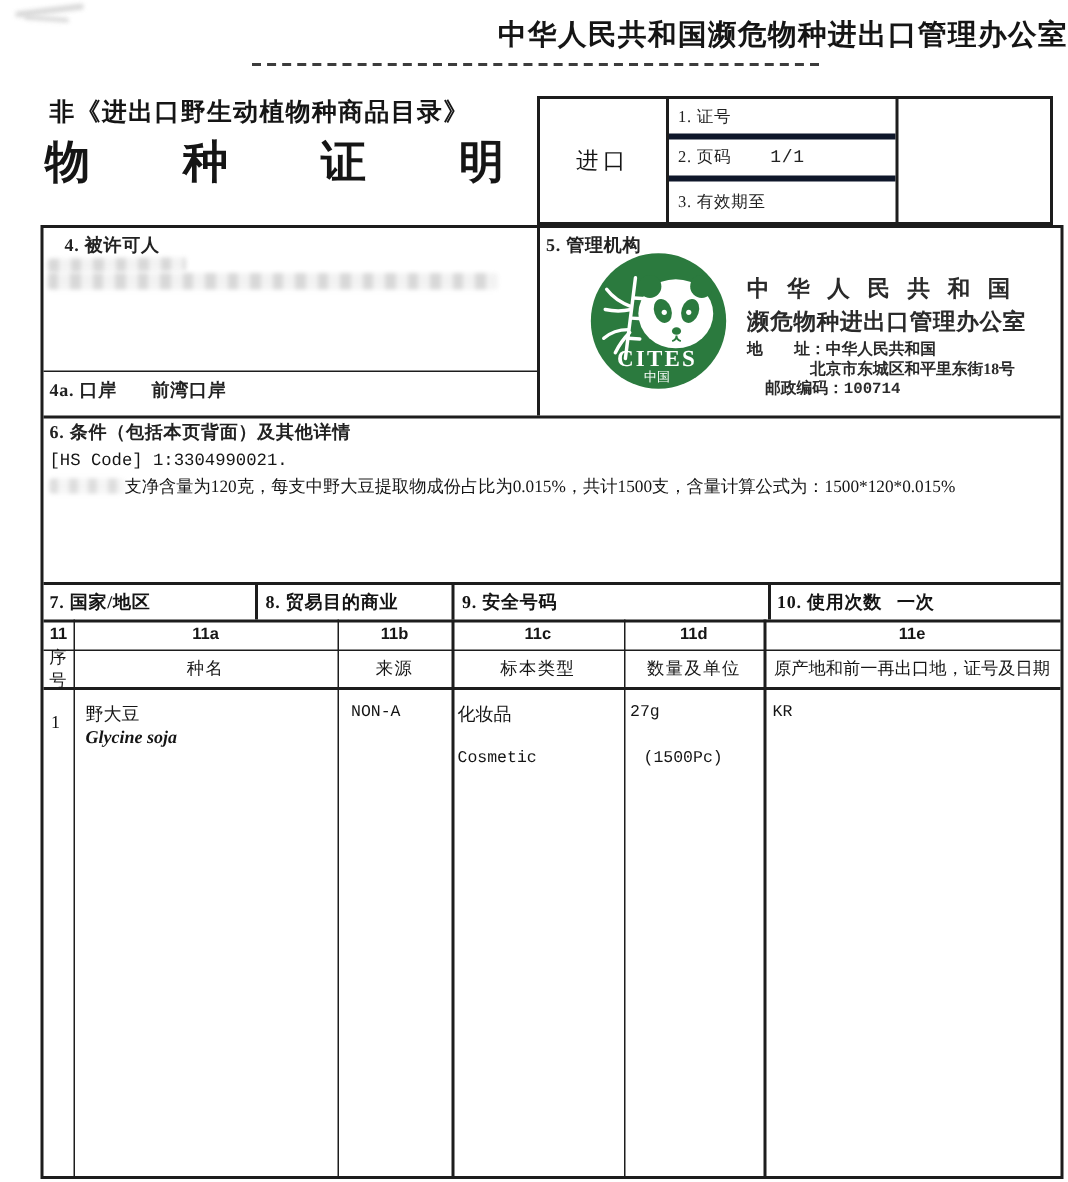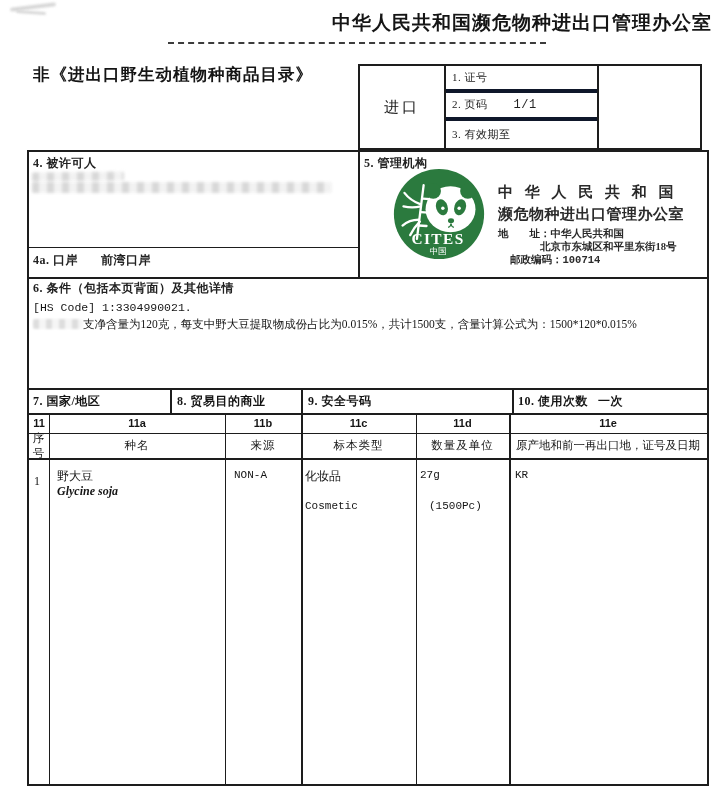--- a/index.html
+++ b/index.html
@@ -60,20 +60,21 @@
 <body>
 
 <div class="page">
 
   <div class="scribble" style="left:10px;top:5px;width:46px;height:4px;transform:rotate(-7deg);"></div>
   <div class="scribble" style="left:16px;top:11px;width:30px;height:3px;transform:rotate(4deg);"></div>
 
   <div class="main-title">中华人民共和国濒危物种进出口管理办公室</div>
   <div class="title-underline"></div>
   <div class="subtitle">非《进出口野生动植物种商品目录》</div>
+  <div class="cert-title">物　种　证　明</div>
 
   <div class="hdr-box">
     <div class="hdr-dir">进口</div>
     <div class="hdr-f" style="grid-row:1;">
       <span>1. 证号</span>
       <span class="val"></span>
     </div>
     <div class="hdr-f" style="grid-row:2;">
       <span>2. 页码</span>
       <span class="val">1/1</span>
@@ -96,21 +97,21 @@
     <div class="line" style="left:329px;top:0;width:2px;height:125px;"></div>
     <div class="line" style="left:141px;top:236px;width:2px;height:25px;"></div>
     <div class="line" style="left:272px;top:236px;width:2px;height:25px;"></div>
     <div class="line" style="left:483px;top:236px;width:2px;height:25px;"></div>
     <div class="line" style="left:20px;top:261px;width:1px;height:371px;"></div>
     <div class="line" style="left:196px;top:261px;width:1px;height:371px;"></div>
     <div class="line" style="left:272px;top:261px;width:2px;height:371px;"></div>
     <div class="line" style="left:387px;top:261px;width:1px;height:371px;"></div>
     <div class="line" style="left:480px;top:261px;width:2px;height:371px;"></div>
 
-    <div class="lbl b" style="left:4px;top:3px;">4. 被许可人</div>
+    <div class="lbl b" style="left:14px;top:3px;">4. 被许可人</div>
     <div class="redact" style="left:3px;top:20px;width:92px;height:9px;transform:rotate(-.6deg);"></div>
     <div class="redact" style="left:3px;top:30px;width:300px;height:11px;"></div>
 
     <div class="lbl b" style="left:4px;top:100px;">4a. 口岸</div>
     <div class="lbl b" style="left:72px;top:100px;">前湾口岸</div>
 
     <div class="lbl b" style="left:335px;top:3px;">5. 管理机构</div>
 
     <svg class="abs" style="left:361px;top:14px;" width="98" height="96" viewBox="0 0 100 100">
       <circle cx="50" cy="50" r="47" fill="#2b7a3e"></circle>

